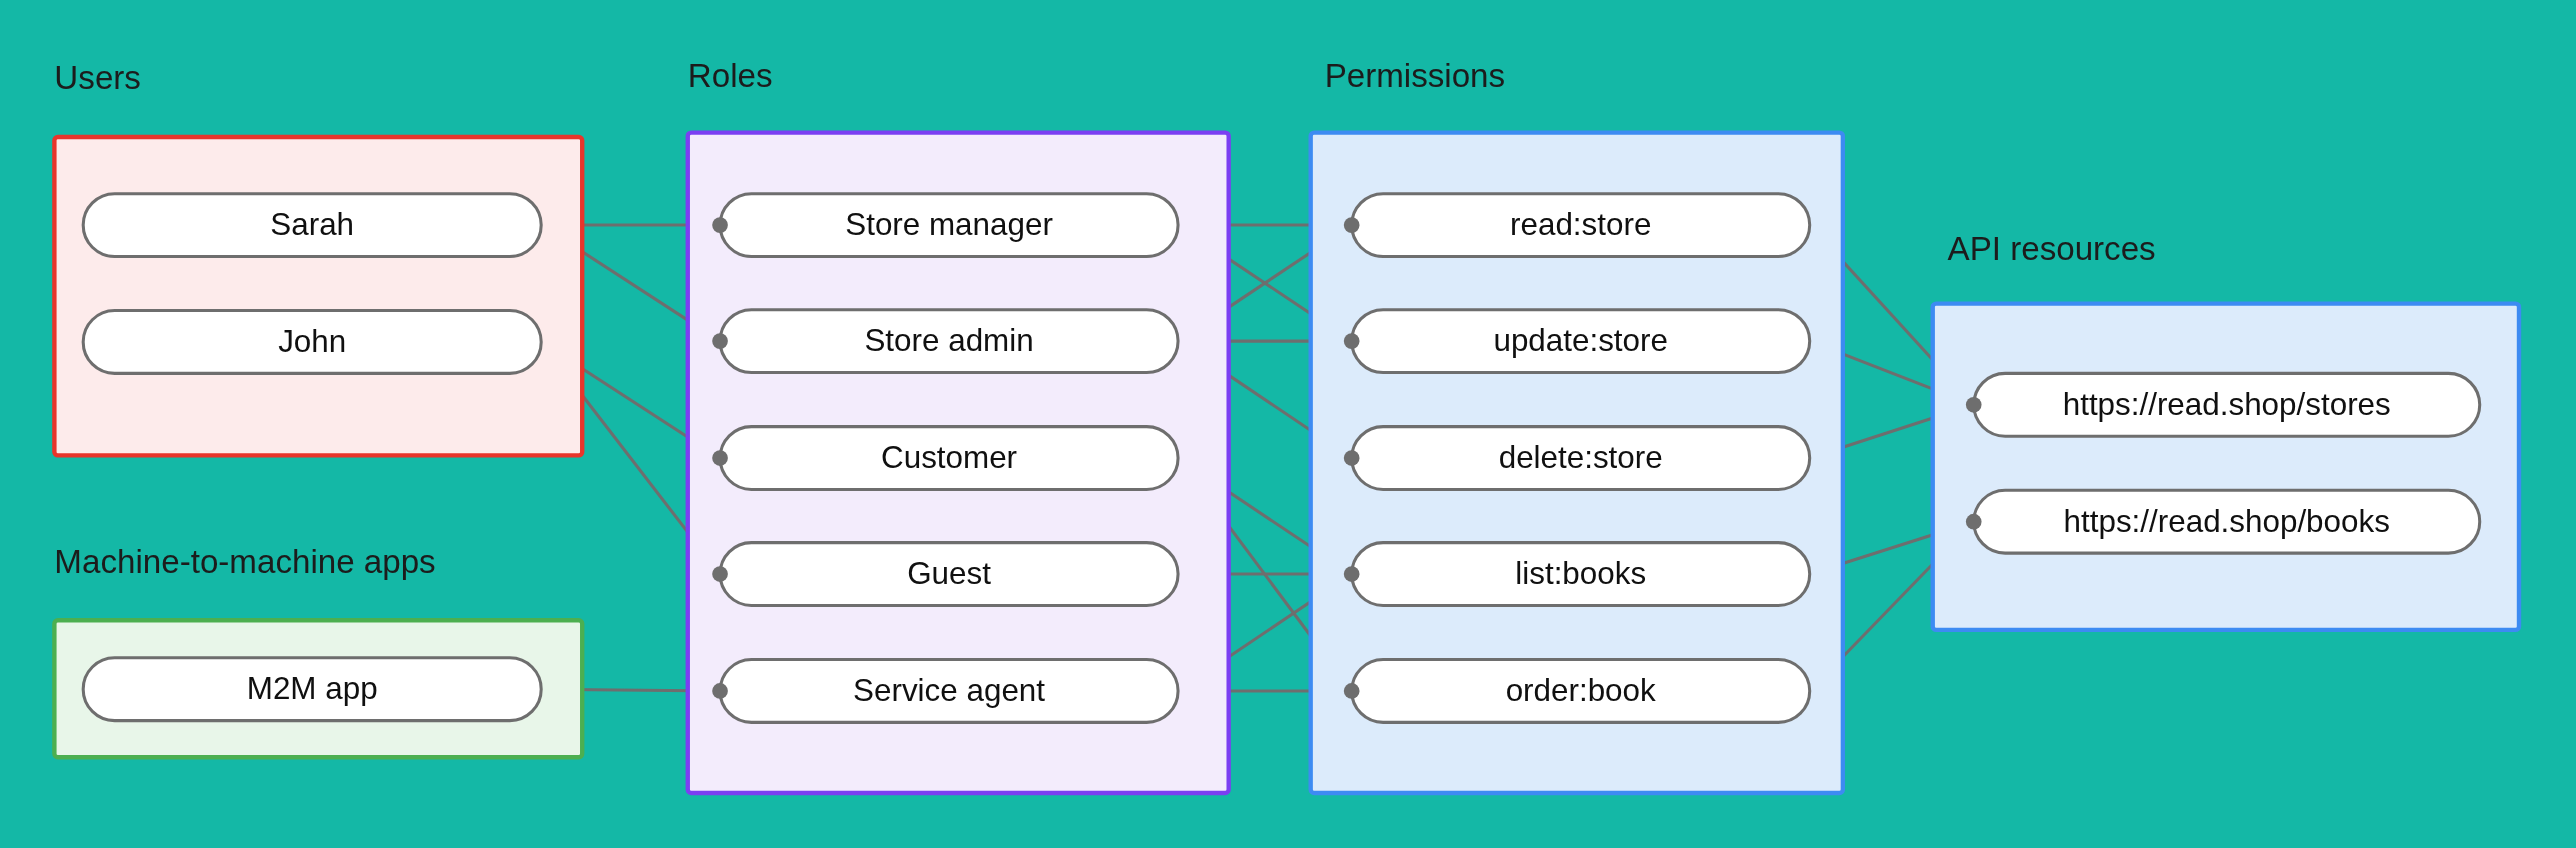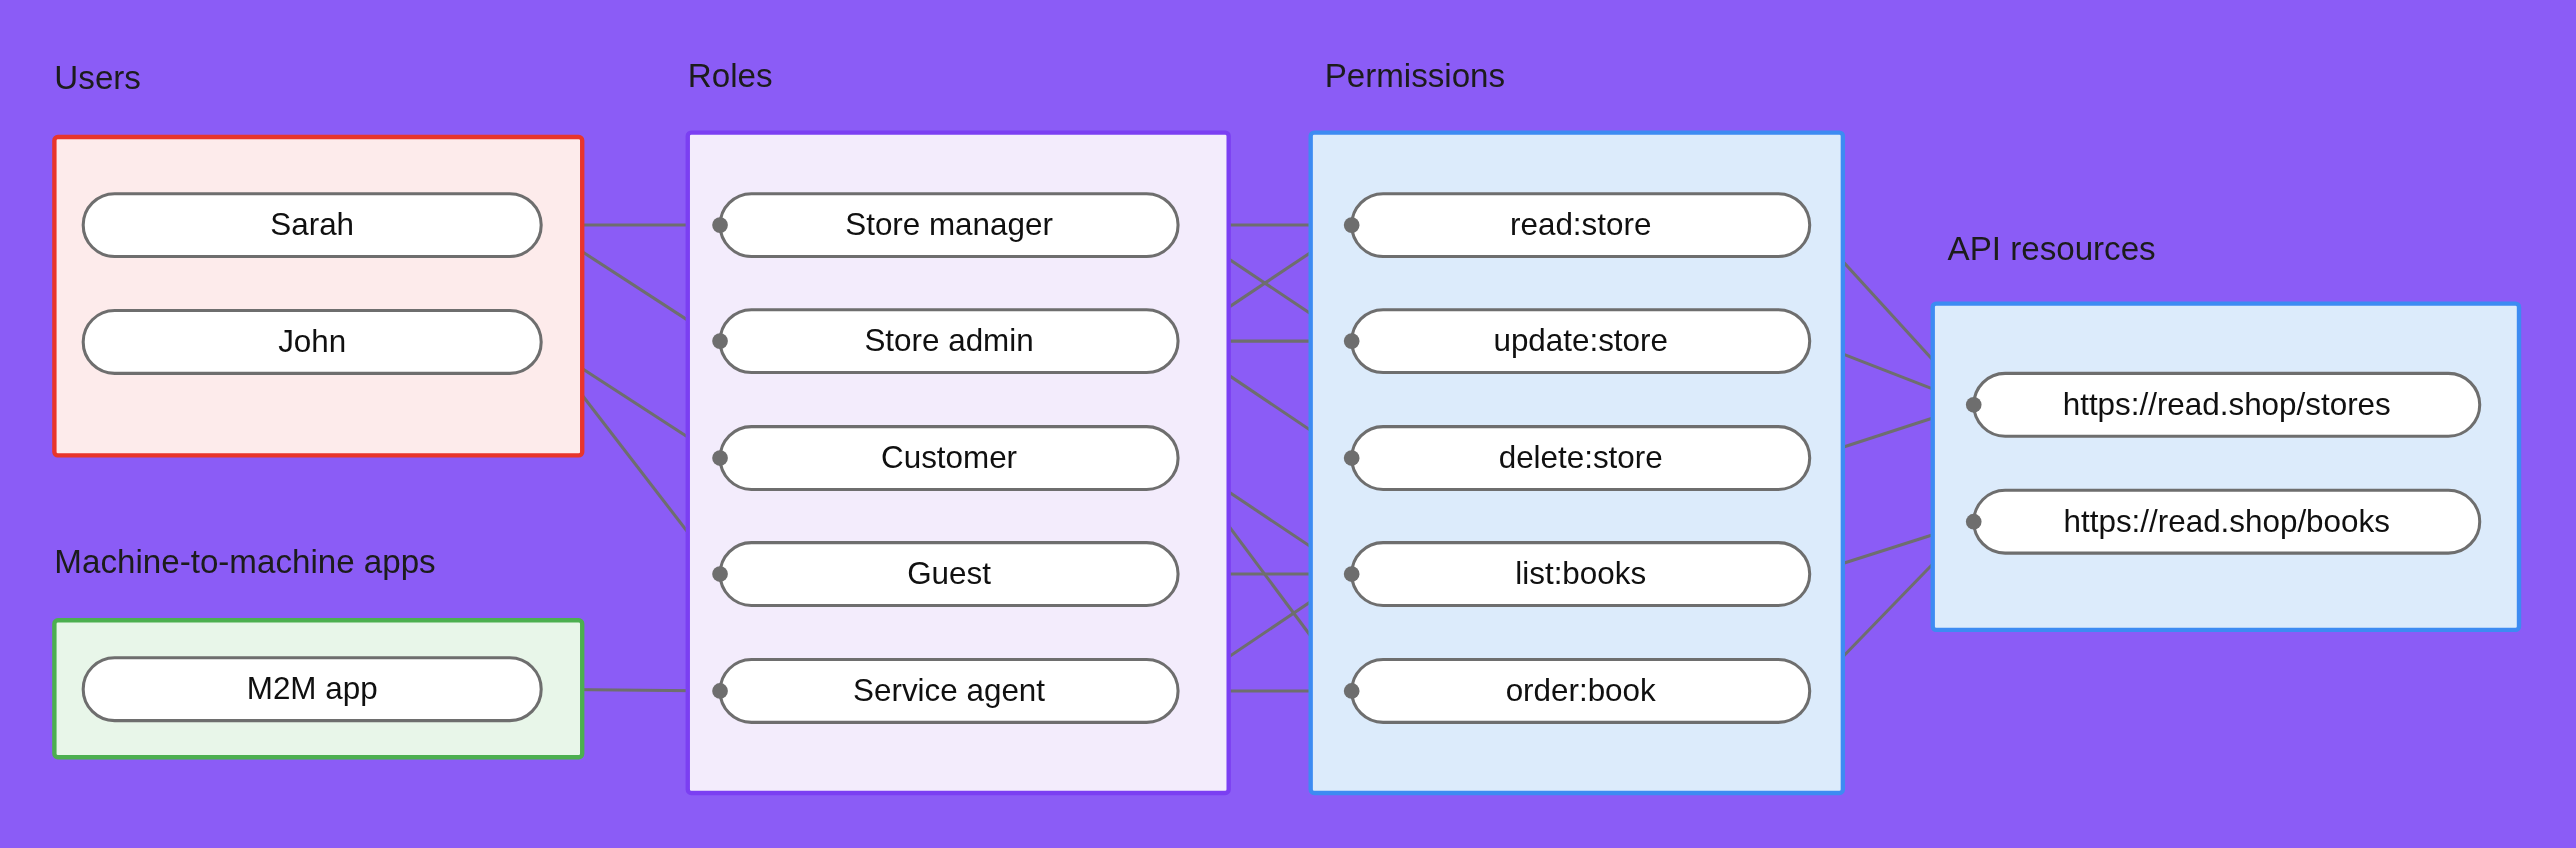--- a/index.html
+++ b/index.html
@@ -7,21 +7,21 @@
     padding: 0;
     background: #f6f8f7;
   }
   body {
     font-family: "Liberation Sans", sans-serif;
   }
   #stage {
     position: relative;
     width: 2576px;
     height: 848px;
-    background: #8b5cf6;
+    background: #14b8a6;
     overflow: hidden;
   }
   svg.diagram {
     position: absolute;
     left: 0;
     top: 0;
     width: 2576px;
     height: 848px;
     display: block;
   }

